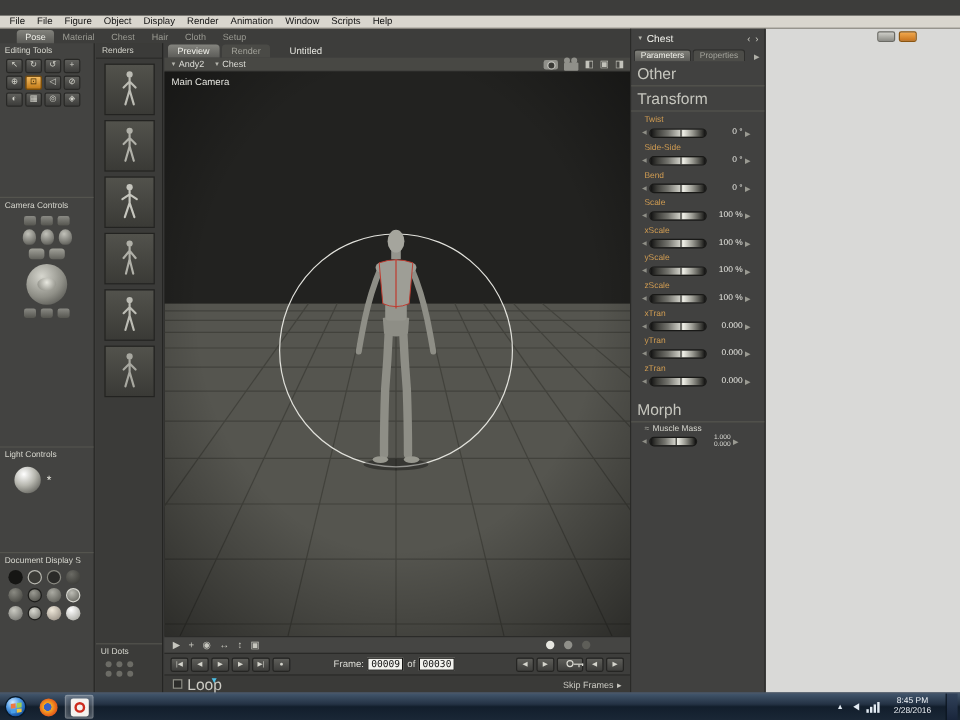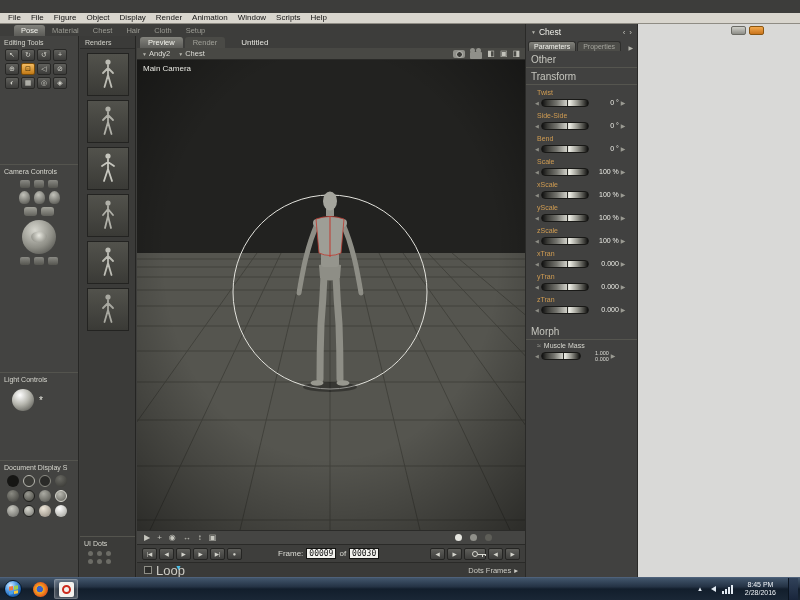--- a/index.html
+++ b/index.html
@@ -142,21 +142,21 @@
   .params-col { position:absolute; top:0; left:525px; width:113px; height:553px;
     background:#414140; border-left:1px solid #2a2a28; border-right:1px solid #2a2a28; }
   .params-header { height:14px; display:flex; align-items:center; gap:3px; padding:2px 5px 0; }
   .params-title { font-size:8.5px; color:#f0f0ea; }
   .nav-arrows { margin-left:auto; display:flex; gap:4px; font-size:8px; color:#c2c2ba; }
   .params-tabs { height:13px; display:flex; align-items:flex-end; padding-left:2px; gap:1px; }
   .ptab { font-size:7px; color:#a4a49c; padding:1px 5px; background:#4c4c48;
     border:1px solid #2e2e2c; border-bottom:none; border-radius:3px 3px 0 0; }
   .ptab.selected { background:linear-gradient(#80807a,#5a5a56); color:#f2f2ec; }
   .ptab-arrow { margin-left:auto; margin-right:4px; font-size:6px; color:#b0b0a8; }
-  .psection { font-size:10px; color:#c6c6be; padding:3px 5px 2px; border-bottom:1px solid #55554f; }
+  .psection { font-size:13px; color:#c6c6be; padding:3px 5px 2px; border-bottom:1px solid #55554f; }
   .dials { padding-top:2px; }
   .dial-row { height:23px; padding:1px 3px 0 9px; }
   .dial-label { font-size:7px; color:#d09c52; height:9px; line-height:9px; padding-left:2px; white-space:nowrap; }
   .dial-line { display:flex; align-items:center; gap:2px; height:11px; }
   .dial-tick { font-size:5px; color:#8e8e86; }
   .dial-pill { width:48px; height:8px; border-radius:4px; border:1px solid #191917; position:relative;
     background:linear-gradient(90deg,#101010 0%,#3c3c38 12%,#74746e 32%,#cfcfc7 54%,#ecece4 60%,#9a9a92 76%,#393935 93%,#0e0e0e 100%); }
   .dial-pill::after { content:""; position:absolute; left:55%; top:0; width:1px; height:100%; background:#2e2e2a; }
   .dial-pill.small { width:40px; }
   .dial-value { width:28px; font-size:7px; color:#ecece6; text-align:right; white-space:nowrap; }
@@ -466,21 +466,21 @@
           <span class="tbtn">◀</span>
           <span class="tbtn">▶</span>
         </span>
       </div>
 
       <div class="loop-row">
         <span class="checkbox"></span>
         <span class="loop-label">Loop</span>
         <span class="scrub-marker">▼</span>
         <span class="skip-group">
-          <span>Dots Frames</span>
+          <span>Skip Frames</span>
           <span>▸</span>
         </span>
       </div>
     </div>
 
     <div class="params-col">
       <div class="params-header">
         <span class="tri">▼</span>
         <span class="params-title">Chest</span>
         <span class="nav-arrows">

